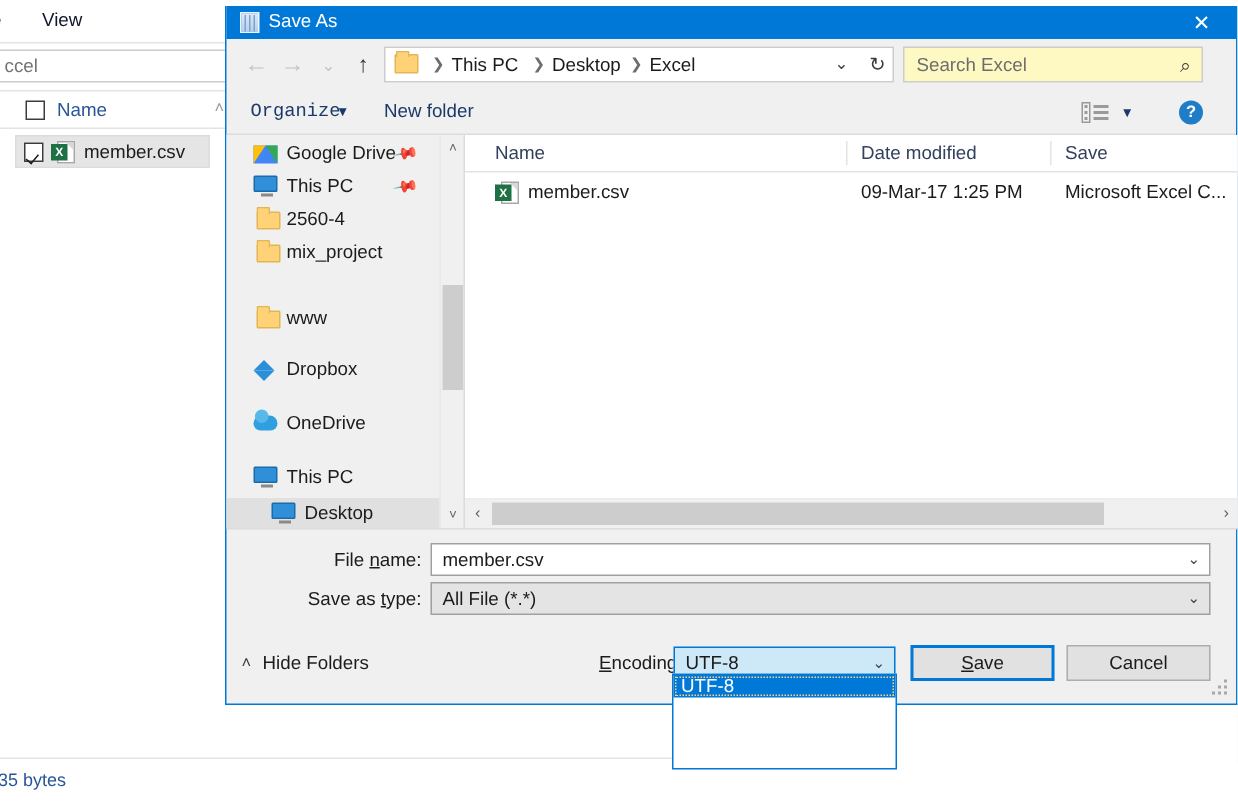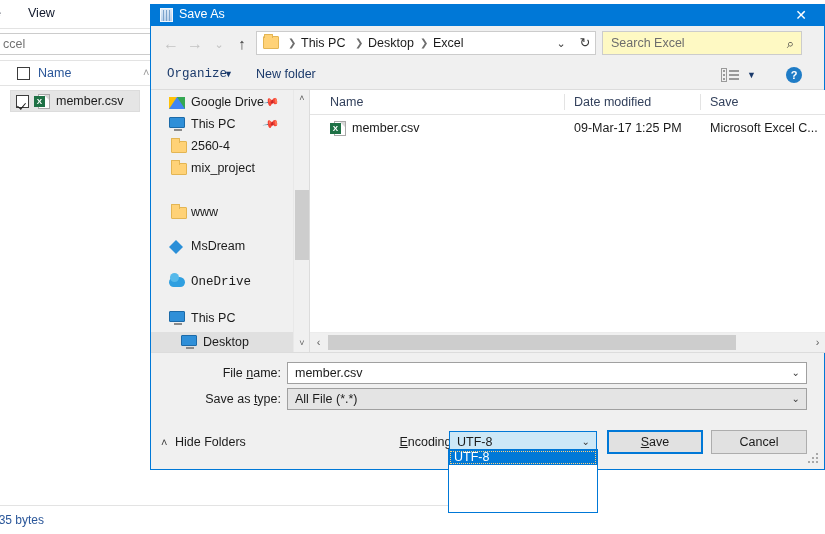--- a/index.html
+++ b/index.html
@@ -519,23 +519,23 @@
       <div class="nav-item" style="top:68px;">
         <span class="ico ico-folder" style="left:20px;"></span>
         <span class="lbl" style="left:40px;">mix_project</span>
       </div>
       <div class="nav-item" style="top:112px;">
         <span class="ico ico-folder" style="left:20px;"></span>
         <span class="lbl" style="left:40px;">www</span>
       </div>
       <div class="nav-item" style="top:146px;">
         <span class="ico ico-dropbox" style="left:18px;"></span>
-        <span class="lbl" style="left:40px;">MsDream</span>
-      </div>
-      <div class="nav-item" style="top:182px;font-family:Liberation Mono, monospace;">
+        <span class="lbl" style="left:40px;">Dropbox</span>
+      </div>
+      <div class="nav-item" style="top:182px;">
         <span class="ico ico-onedrive" style="left:18px;"></span>
         <span class="lbl" style="left:40px;">OneDrive</span>
       </div>
       <div class="nav-item" style="top:218px;">
         <span class="ico ico-monitor" style="left:18px;"></span>
         <span class="lbl" style="left:40px;">This PC</span>
       </div>
       <div class="nav-item sel" style="top:242px;width:158px;">
         <span class="ico ico-monitor" style="left:30px;"></span>
         <span class="lbl" style="left:52px;">Desktop</span>

